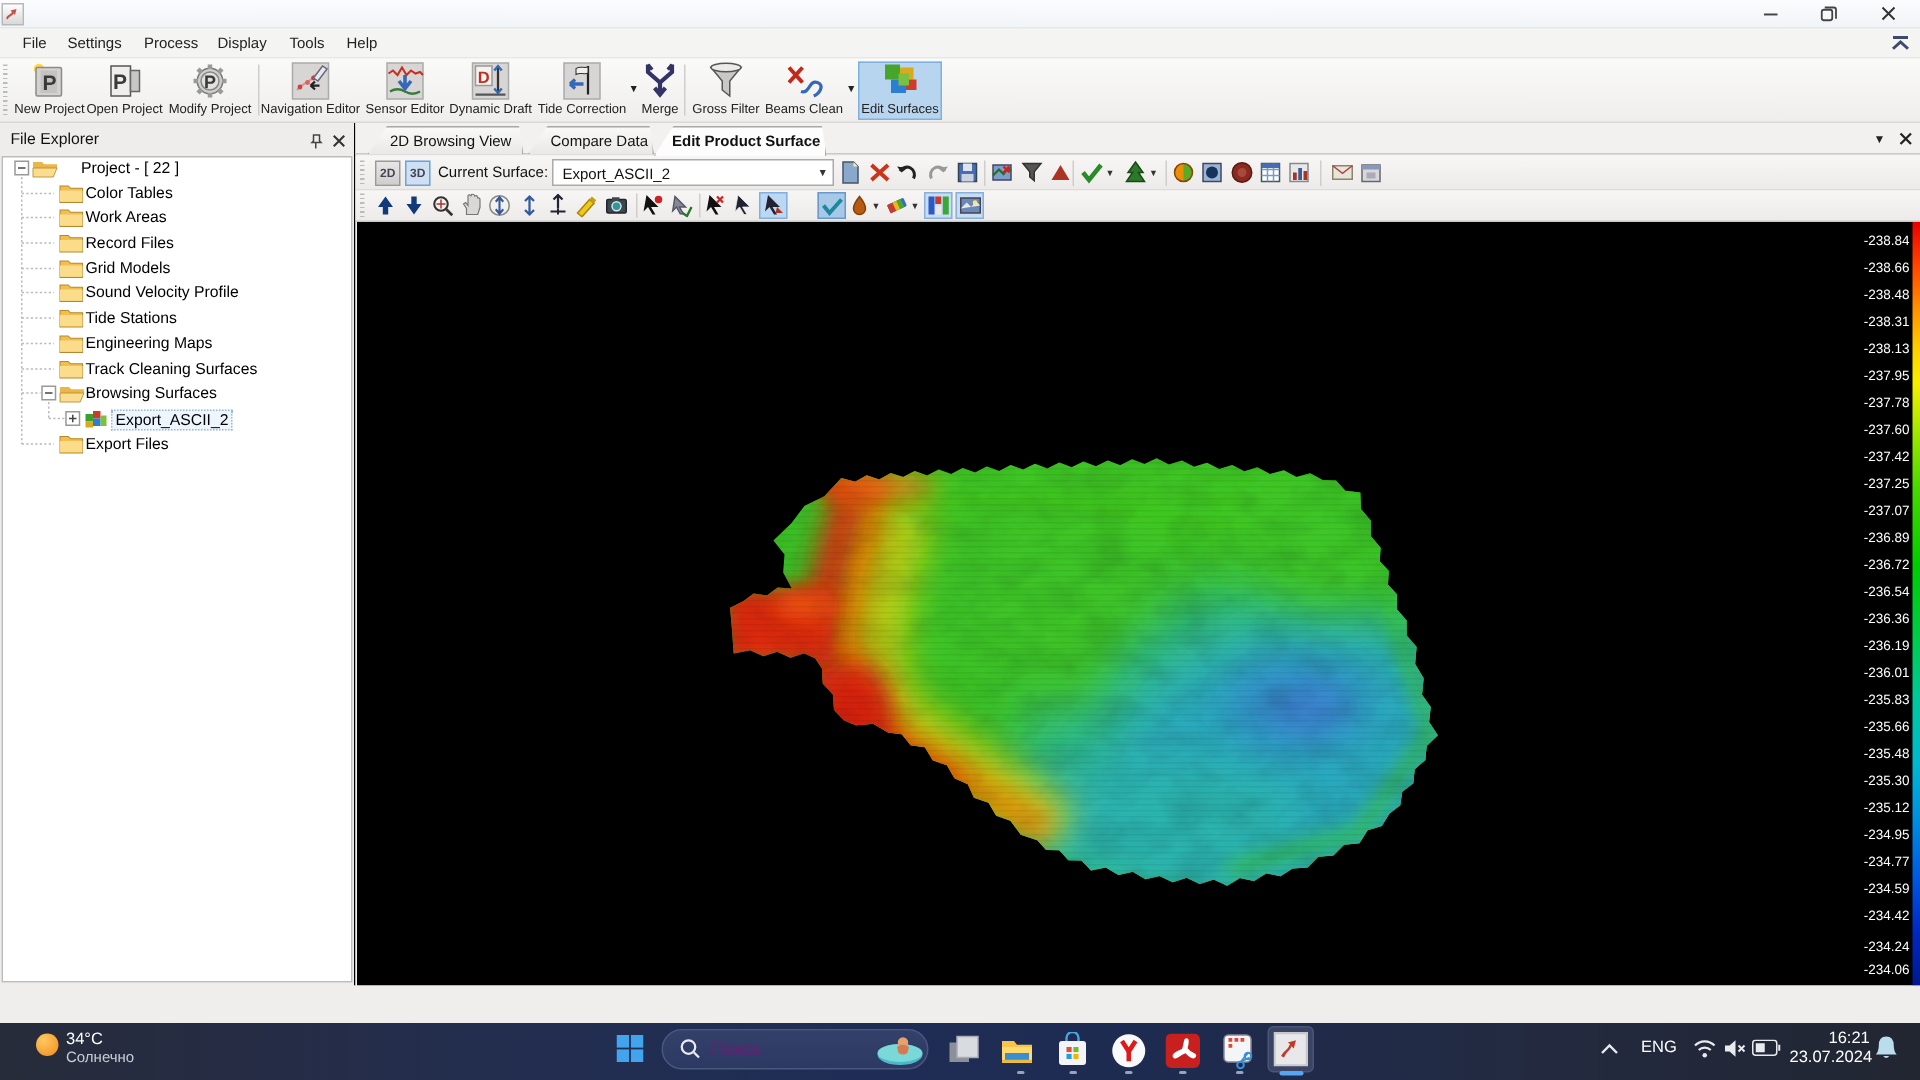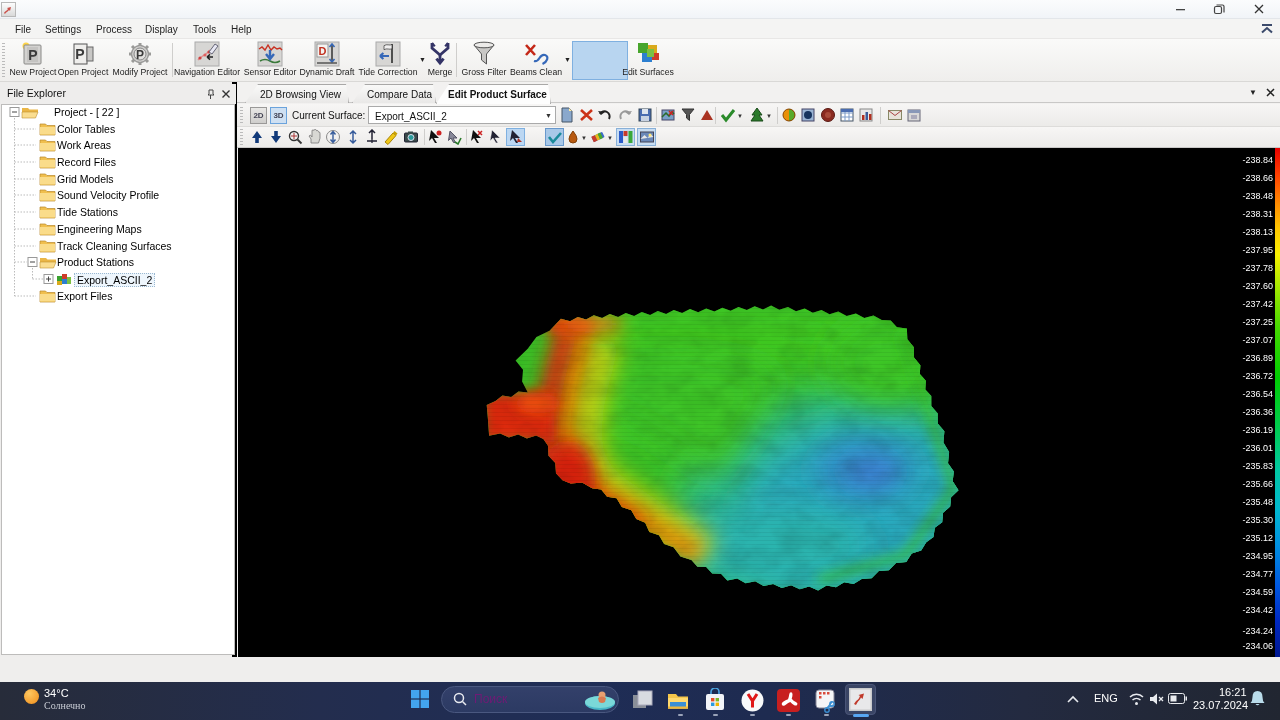--- a/index.html
+++ b/index.html
@@ -6,21 +6,21 @@
 .appico{position:absolute;left:1px;top:2px;width:15px;height:15px;background:linear-gradient(#fdfdfd,#d9d9d9);border:1px solid #b8b8b8;}
 .title-t{position:absolute;left:21px;top:4px;font-size:10px;color:#111;}
 .capbtn{position:absolute;top:0;width:14px;height:14px;color:#333;}
 .menubar{position:absolute;left:0;top:19px;width:1280px;height:20px;background:#f4f4f3;border-bottom:1px solid #e8e7e6;}
 .menubar span{position:absolute;top:5px;font-size:10px;color:#222;}
 .toolbar{position:absolute;left:0;top:39px;width:1280px;height:43px;background:linear-gradient(#fafaf9,#efeeec);border-bottom:1px solid #d9d8d6;}
 .tbtn{position:absolute;top:1px;height:40px;text-align:center;font-size:8.7px;color:#222;}
 .tbtn .ic{display:block;margin:1px auto 0;width:30px;height:26px;}
 .tbtn .lb{display:block;margin-top:0px;white-space:nowrap;}
 .tsep{position:absolute;top:4px;width:1px;height:34px;background:#cfcecc;}
-.leftpanel{position:absolute;left:0;top:82px;width:237px;height:575px;background:#eeedec;border-right:5px solid #000000;}
+.leftpanel{position:absolute;left:0;top:82px;width:237px;height:575px;background:#eeedec;border-right:1px solid #000000;}
 .lp-head{position:absolute;left:0;top:2px;width:236px;height:20px;background:#eeedec;font-size:10.5px;color:#111;}
 .tree{position:absolute;left:1px;top:22px;width:234px;height:551px;background:#fff;border:1px solid #bdbcbb;}
 .trow{position:absolute;left:0;font-size:10.5px;color:#000;white-space:nowrap;}
 .rightarea{position:absolute;left:237px;top:82px;width:1043px;height:575px;background:#f2f1f0;}
 .tabrow{position:absolute;left:0;top:0;width:1043px;height:21px;background:#f2f1f0;border-bottom:1px solid #c9c8c7;}
 .tab{position:absolute;top:2px;height:19px;font-size:10px;color:#111;white-space:nowrap;overflow:hidden;background:linear-gradient(#f9f9f8,#e9e8e7);border:1px solid #a9a8a7;border-bottom:none;clip-path:polygon(13px 0,calc(100% - 3px) 0,100% 100%,0 100%);padding:4px 6px 0 14px;}
 .tab.active{background:#fdfdfd;font-weight:bold;z-index:3;height:20px;}
 .toolbar2{position:absolute;left:0;top:22px;width:1043px;height:23px;background:linear-gradient(#f7f6f5,#ecebe9);border-bottom:1px solid #dddcda;}
 .toolbar3{position:absolute;left:0;top:45px;width:1043px;height:21px;background:linear-gradient(#f7f6f5,#ecebe9);border-bottom:1px solid #c9c8c7;}
 .grip{position:absolute;left:3px;width:3px;background:repeating-linear-gradient(#bbb 0 1px,transparent 1px 3px);}
@@ -151,21 +151,21 @@
     </div>
  <div class="tbtn" style="left:508px;width:56px;">
       <span class="ic"><svg width="28" height="26" viewBox="0 0 28 26">
           <path d="M4 4 l9 10 m0 -10 l-9 10" stroke="#c42818" stroke-width="2.6"></path>
           <path d="M12 20 c6 2 5 -8 11 -6 c4.5 1.5 2 7 -2.5 9" stroke="#3668b8" stroke-width="2.2" fill="none"></path>
         </svg></span>
       <span class="lb">Beams Clean</span>
     </div>
  <div style="position:absolute;left:564px;top:17px;font-size:7px;color:#222;">▼</div>
  <div style="position:absolute;left:572px;top:2px;width:56px;height:39px;background:#b8d5f0;border:1px solid #7fb0e0;"></div>
- <div class="tbtn" style="left:572px;width:56px;margin-left:48px;">
+ <div class="tbtn" style="left:572px;width:56px;">
       <span class="ic"><svg width="28" height="26" viewBox="0 0 28 26">
           <rect x="4" y="2" width="10" height="10" fill="#47a52c"></rect>
           <rect x="14" y="4" width="9" height="8" fill="#d9aa1c"></rect>
           <rect x="8" y="12" width="10" height="9" fill="#2c7fd0"></rect>
           <rect x="18" y="12" width="7" height="7" fill="#cf3b2a"></rect>
           <rect x="13" y="8" width="7" height="8" fill="#7ac043"></rect>
         </svg></span>
       <span class="lb">Edit Surfaces</span>
     </div>
 </div>
@@ -227,21 +227,21 @@
   </svg>
   <div class="trow" style="left:52px;top:1px;">Project - [ 22 ]</div>
   <div class="trow" style="left:55px;top:18px;text-align:center;">Color Tables</div>
   <div class="trow" style="left:55px;top:34px;">Work Areas</div>
   <div class="trow" style="left:55px;top:51px;">Record Files</div>
   <div class="trow" style="left:55px;top:68px;">Grid Models</div>
   <div class="trow" style="left:55px;top:84px;">Sound Velocity Profile</div>
   <div class="trow" style="left:55px;top:101px;">Tide Stations</div>
   <div class="trow" style="left:55px;top:118px;">Engineering Maps</div>
   <div class="trow" style="left:55px;top:135px;">Track Cleaning Surfaces</div>
-  <div class="trow" style="left:55px;top:151px;">Product Stations</div>
+  <div class="trow" style="left:55px;top:151px;">Browsing Surfaces</div>
   <div class="trow" style="left:72px;top:168px;background:#eef6fd;border:1px dotted #9ab8d0;padding:0 2px;">Export_ASCII_2</div>
   <div class="trow" style="left:55px;top:185px;">Export Files</div>
  </div>
 </div>
 <div class="rightarea">
  <div class="tabrow">
   <div class="tab" style="left:8px;width:104px;">2D Browsing View</div>
   <div class="tab" style="left:115px;width:84px;">Compare Data</div>
   <div class="tab active" style="left:199px;width:115px;padding-left:11px;">Edit Product Surface</div>
   <div style="position:absolute;left:1012px;top:6px;font-size:8px;color:#222;">▼</div>
@@ -506,21 +506,21 @@
       <div class="sclab" style="top:439px;">-234.59</div>
       <div class="sclab" style="top:457px;">-234.42</div>
       <div class="sclab" style="top:478px;">-234.24</div>
       <div class="sclab" style="top:493px;">-234.06</div>
  </div>
 </div>
 <div class="botstrip"></div>
 <div class="taskbar"></div>
 <div style="position:absolute;left:24px;top:689px;width:15px;height:15px;border-radius:50%;background:radial-gradient(circle at 35% 30%,#ffc860,#f08c1a);"></div>
 <div class="trayt" style="left:44px;top:687px;font-size:11px;">34°C</div>
-<div class="trayt" style="left:44px;top:700px;font-size:10px;color:#c8ccd4;font-family:Liberation Serif, serif;">Солнечно</div>
+<div class="trayt" style="left:44px;top:700px;font-size:10px;color:#c8ccd4;">Солнечно</div>
 <svg style="position:absolute;left:411px;top:690px;" width="18" height="18">
     <rect x="0" y="0" width="8.4" height="8.4" fill="#43a4ee"></rect>
     <rect x="9.6" y="0" width="8.4" height="8.4" fill="#43a4ee"></rect>
     <rect x="0" y="9.6" width="8.4" height="8.4" fill="#43a4ee"></rect>
     <rect x="9.6" y="9.6" width="8.4" height="8.4" fill="#43a4ee"></rect>
   </svg>
 <div style="position:absolute;left:441px;top:686px;width:178px;height:27px;border-radius:14px;background:linear-gradient(#33406a,#2c3a63);border:1px solid #4a5880;"></div>
 <svg style="position:absolute;left:453px;top:692px;" width="15" height="15">
     <circle cx="6" cy="6" r="4.5" fill="none" stroke="#e8eaf0" stroke-width="1.5"></circle>
     <path d="M9.5 9.5 l3.5 3.5" stroke="#e8eaf0" stroke-width="1.5"></path>

